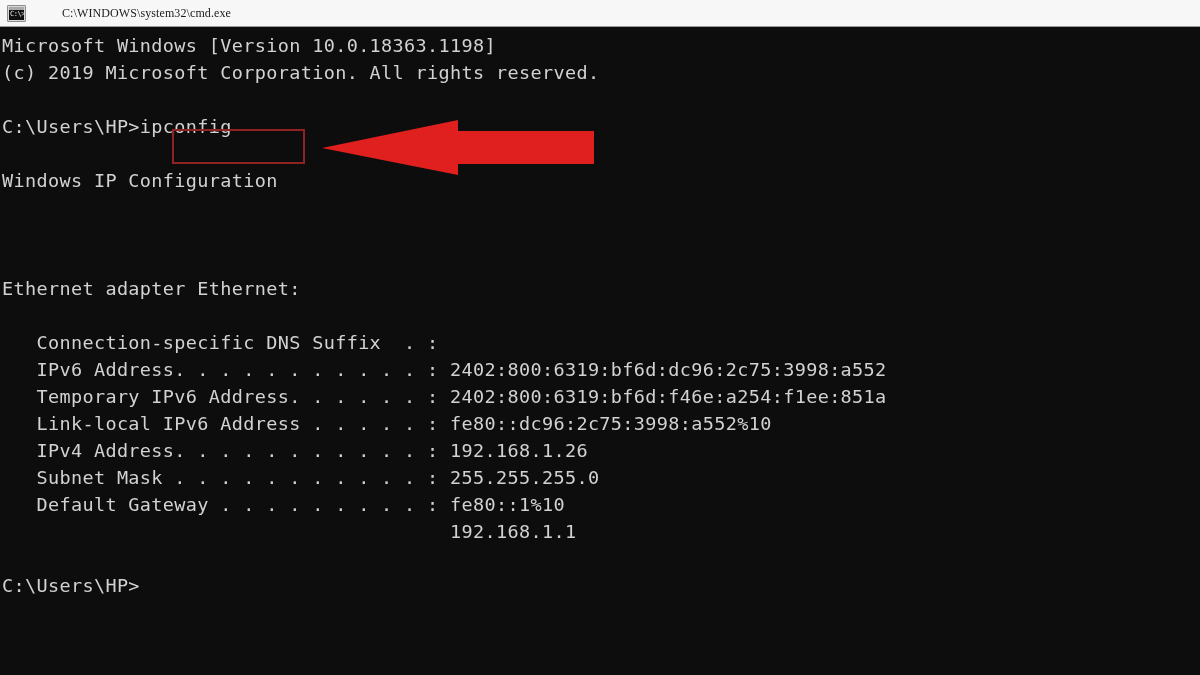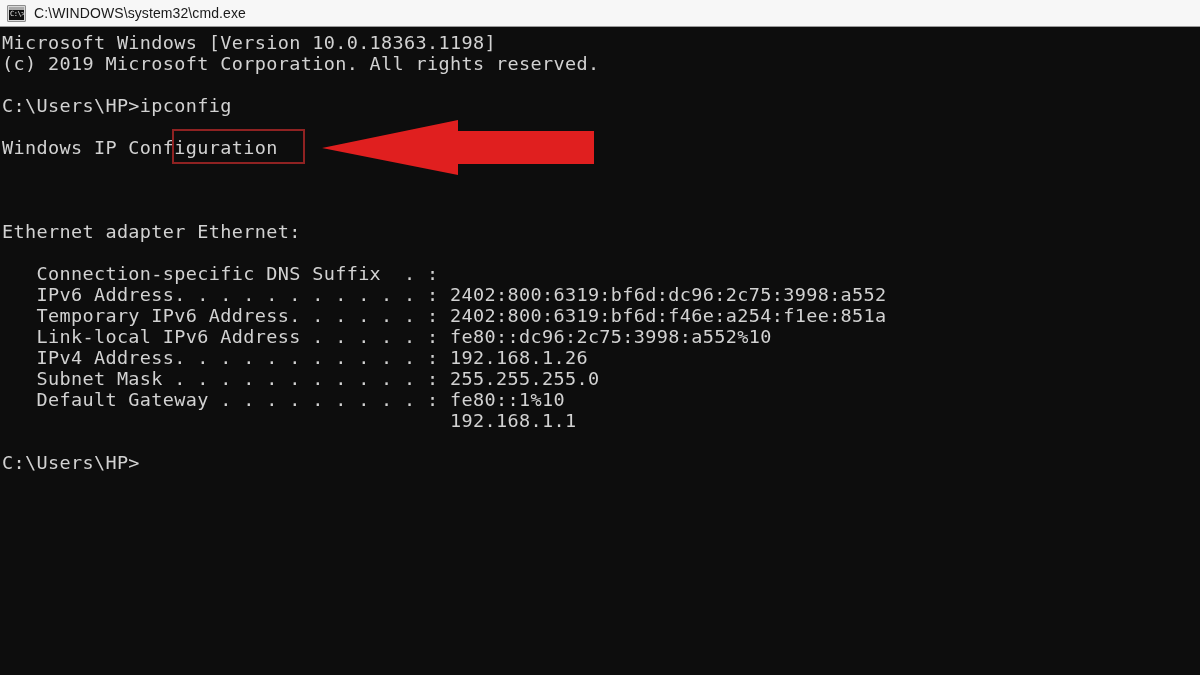--- a/index.html
+++ b/index.html
@@ -56,44 +56,45 @@
     color: #e6e6e6;
     font-family: "DejaVu Sans Mono", "Liberation Mono", monospace;
     font-size: 7px;
     line-height: 9px;
     overflow: hidden;
     padding-left: 1px;
     box-sizing: border-box;
     letter-spacing: -0.5px;
   }
   #titlebar-text {
-    font-family: Liberation Sans, sans-serif;
-    font-size: 14px;
+    font-family: Liberation Serif, serif;
+    font-size: 12px;
     color: #1a1a1a;
     white-space: nowrap;
     letter-spacing: 0.1px;
+    margin-left: 28px;
   }
 
   
   #console {
     position: absolute;
     left: 0; top: 27px;
     width: 1200px;
     height: 648px;
     background: #0d0d0d;
     overflow: hidden;
   }
   #console-text {
     position: absolute;
     left: 2px;
     top: 5px;
     margin: 0;
     font-family: "DejaVu Sans Mono", "Liberation Mono", monospace;
     font-size: 18.5px;
-    line-height: 21px;
+    line-height: 27px;
     color: #d2d2d2;
     white-space: pre;
     letter-spacing: 0.35px;
   }
 
   
   #highlight-box {
     position: absolute;
     left: 172px;
     top: 102px;

